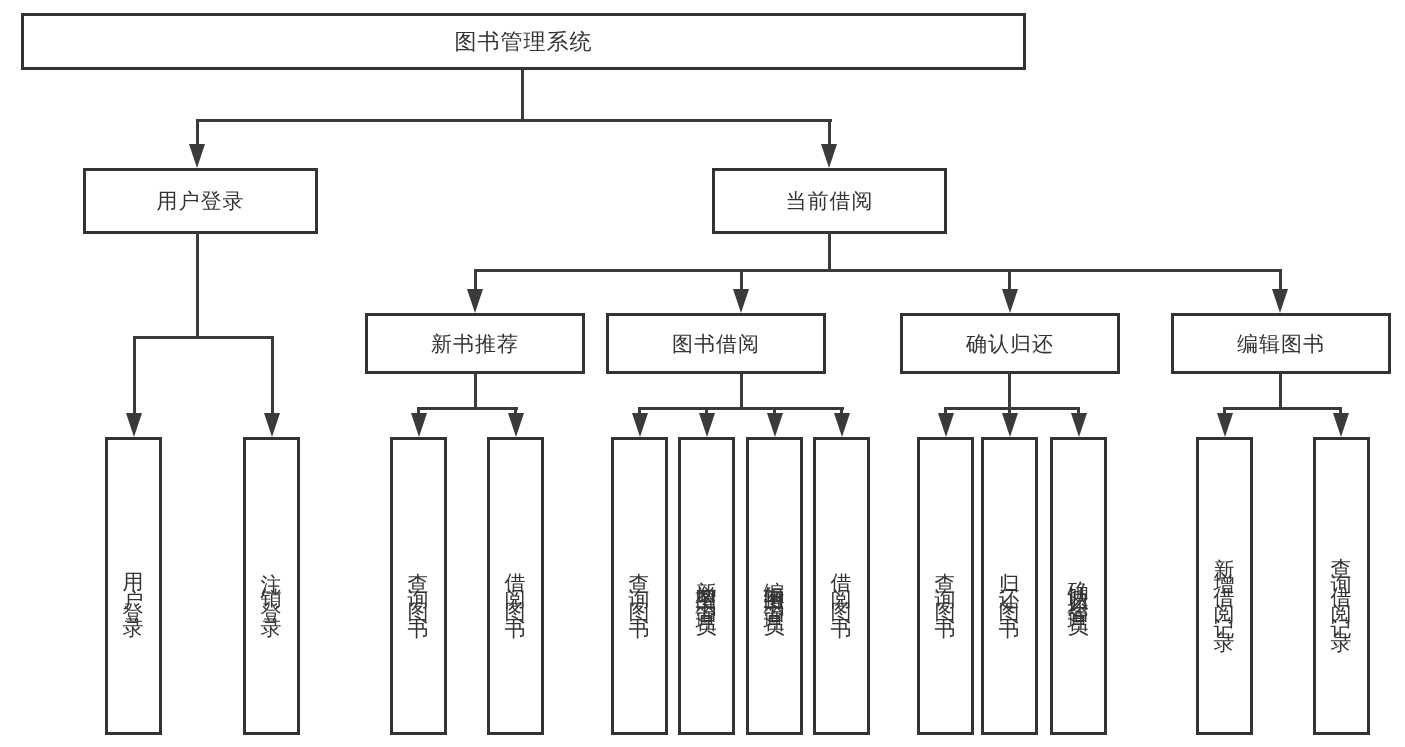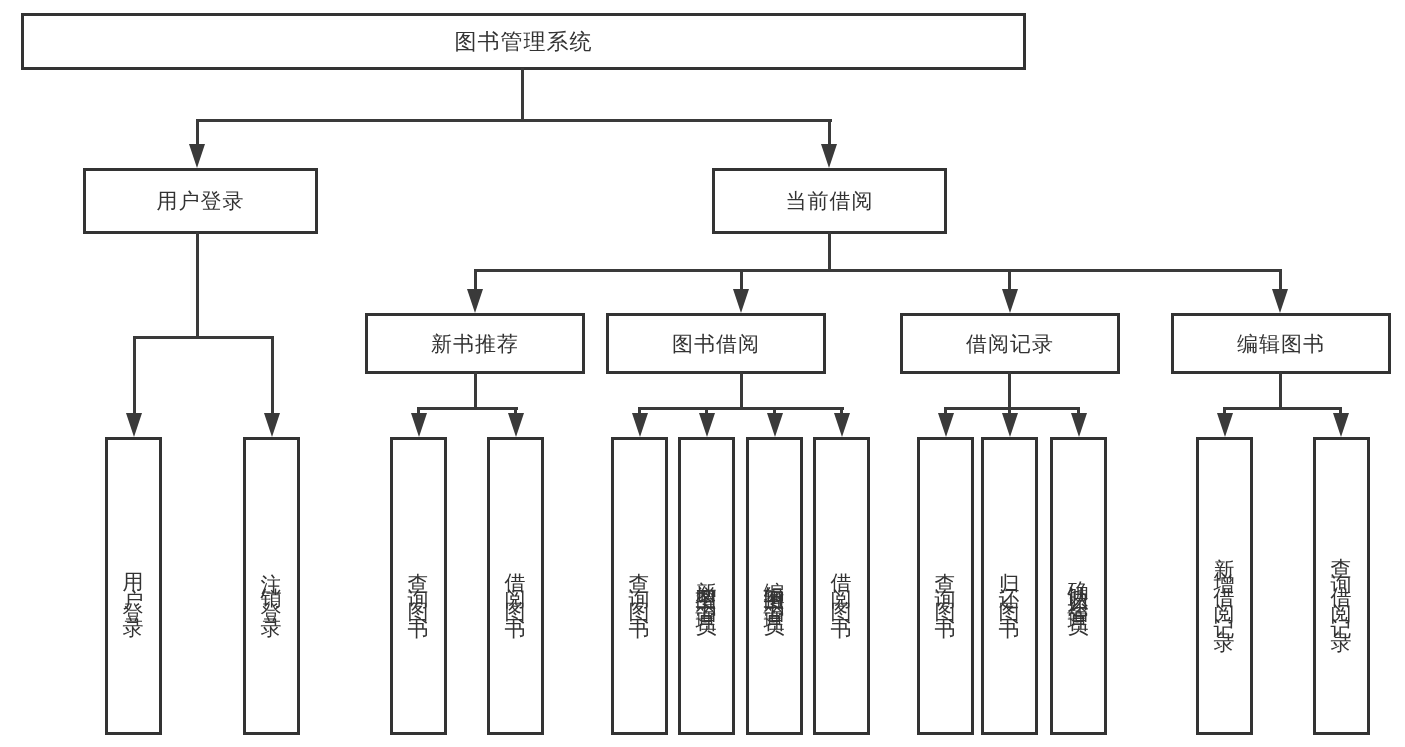--- a/index.html
+++ b/index.html
@@ -76,21 +76,21 @@
   <div class="v" style="left:1279px;top:269px;height:24px"></div>
   <div class="ar" style="left:1272px;top:289px"></div>
 
   <div class="node" style="left:365px;top:313px;width:220px;height:61px">
     <span>新书推荐</span>
   </div>
   <div class="node" style="left:606px;top:313px;width:220px;height:61px">
     <span>图书借阅</span>
   </div>
   <div class="node" style="left:900px;top:313px;width:220px;height:61px">
-    <span>借阅记录</span>
+    <span>确认归还</span>
   </div>
   <div class="node" style="left:1171px;top:313px;width:220px;height:61px">
     <span>编辑图书</span>
   </div>
 
   <div class="v" style="left:474px;top:372px;height:37px"></div>
   <div class="h" style="left:417px;top:407px;width:101px"></div>
   <div class="v" style="left:417px;top:407px;height:10px"></div>
   <div class="ar" style="left:411px;top:413px"></div>
   <div class="v" style="left:514px;top:407px;height:10px"></div>

